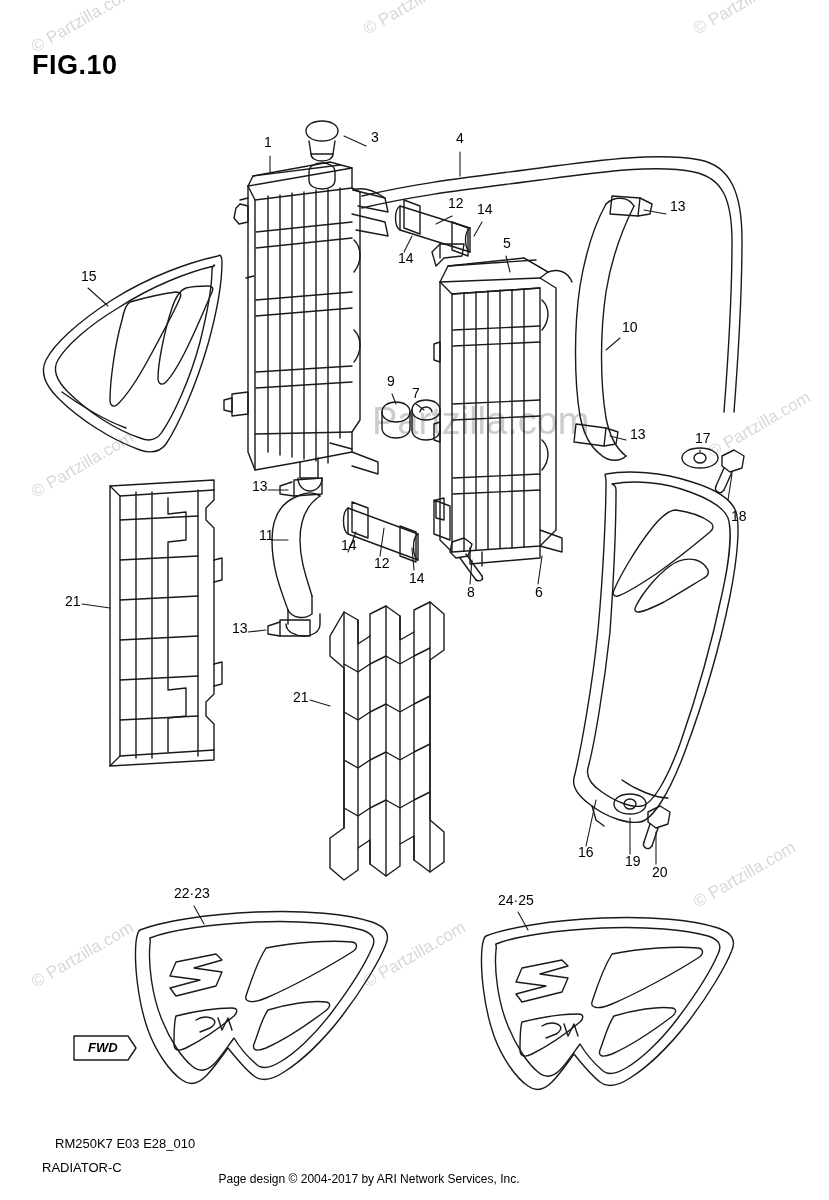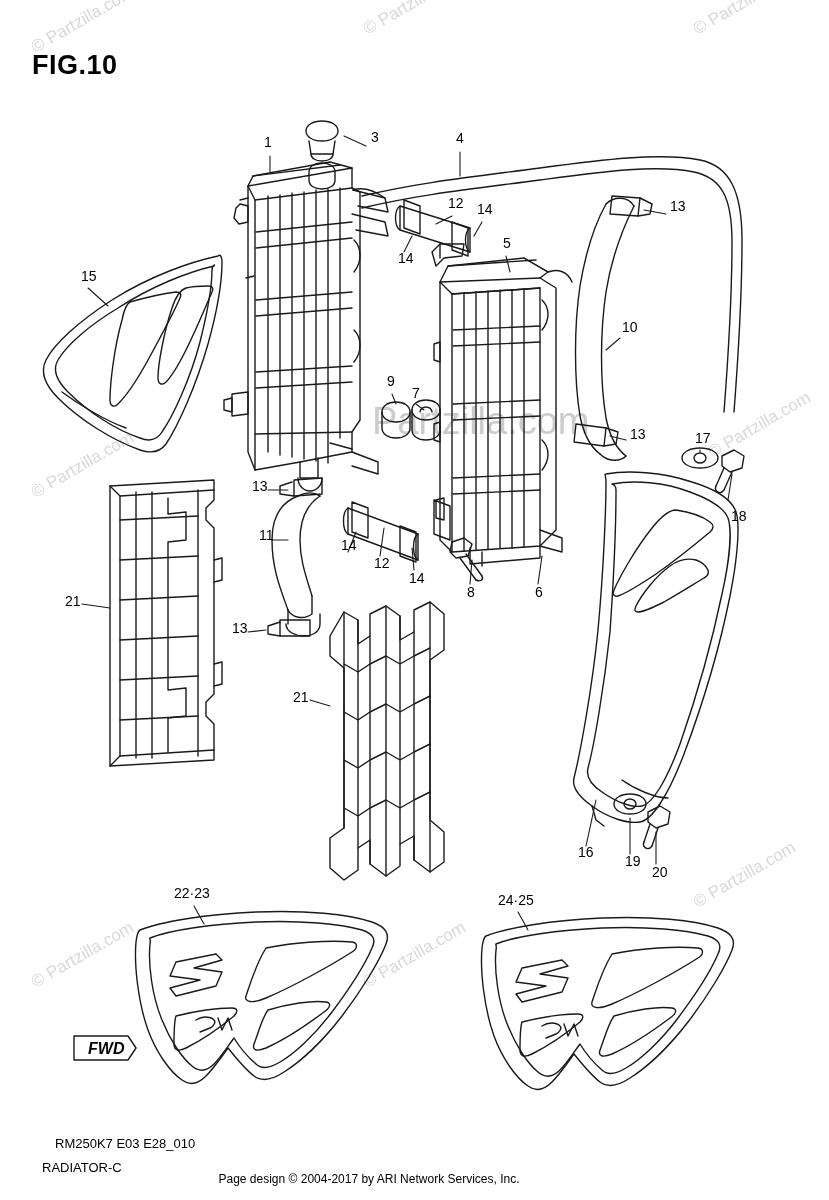--- a/index.html
+++ b/index.html
@@ -420,20 +420,20 @@
     <div class="callout" style="left:467px; top:584px;">8</div>
     <div class="callout" style="left:535px; top:584px;">6</div>
     <div class="callout" style="left:65px;  top:593px;">21</div>
     <div class="callout" style="left:232px; top:620px;">13</div>
     <div class="callout" style="left:293px; top:689px;">21</div>
     <div class="callout" style="left:578px; top:844px;text-align:center;">16</div>
     <div class="callout" style="left:625px; top:853px;text-align:right;">19</div>
     <div class="callout" style="left:652px; top:864px;">20</div>
     <div class="callout" style="left:174px; top:885px;">22·23</div>
     <div class="callout" style="left:498px; top:892px;">24·25</div>
-    <div class="callout" style="left:88px;  top:1040px; font-size:16px; font-style:italic; font-weight:bold;">FWD</div>
+    <div class="callout" style="left:88px;  top:1040px; font-size:13px; font-style:italic; font-weight:bold;">FWD</div>
   </div>
 
   <div class="footer-model">RM250K7 E03 E28_010</div>
   <div class="footer-name">RADIATOR-C</div>
   <div class="footer-copy">Page design © 2004-2017 by ARI Network Services, Inc.</div>
 
 </div>
 
 </body></html>

